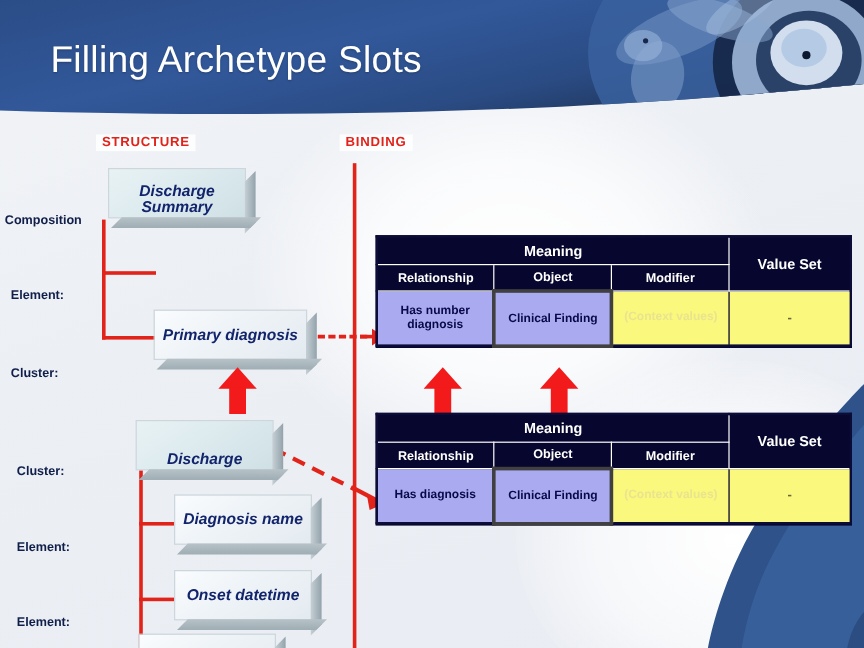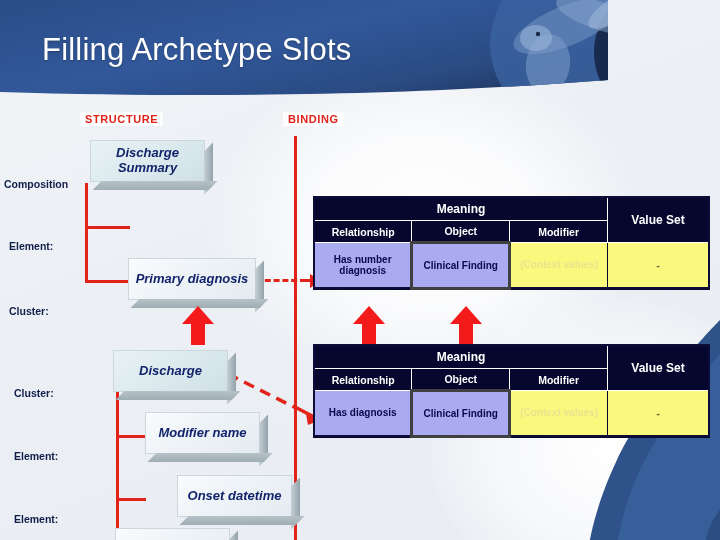--- a/index.html
+++ b/index.html
@@ -17,21 +17,21 @@
   .glow-a{left:210px;top:60px;width:430px;height:330px;
     background:radial-gradient(ellipse at center,#ffffff 0%,rgba(255,255,255,.75) 38%,rgba(255,255,255,0) 72%);}
   .glow-b{left:430px;top:300px;width:360px;height:300px;
     background:radial-gradient(ellipse at center,#ffffff 0%,rgba(255,255,255,.6) 45%,rgba(255,255,255,0) 75%);}
 
   
   .swoosh{position:absolute;right:0;bottom:0;width:300px;height:220px;overflow:hidden;}
   .swoosh svg{display:block;}
 
   
-  .banner{position:absolute;left:0;top:0;width:608px;height:118px;overflow:hidden;}
+  .banner{position:absolute;left:0;top:0;width:720px;height:118px;overflow:hidden;}
 
   .banner-title{position:absolute;left:42px;top:32px;
     font-size:31px;color:#ffffff;letter-spacing:.2px;
     text-shadow:0 1px 2px rgba(0,0,0,.25);white-space:nowrap;}
 
   
   .colhead{position:absolute;font-size:11px;font-weight:bold;color:#e2231a;
     letter-spacing:.6px;background:rgba(255,255,255,.82);padding:1px 5px;white-space:nowrap;}
 
   
@@ -44,21 +44,21 @@
     display:flex;align-items:center;justify-content:center;text-align:center;
     font-style:italic;font-weight:bold;color:#12246b;line-height:1.12;
   }
   .slot .txt{padding:0 4px;}
   .slot::after{content:"";position:absolute;left:6px;right:-9px;bottom:-9px;height:9px;
     background:linear-gradient(#b6c2c7,#9fadb4);
     transform:skewX(-45deg);}
   .slot::before{content:"";position:absolute;top:6px;bottom:-9px;right:-9px;width:9px;
     background:linear-gradient(90deg,#c5d0d5,#93a2aa);
     transform:skewY(-45deg);}
-  .slot.teal{background:linear-gradient(145deg,#e8f2f4 0%,#dceaee 50%,#cfe0e5 100%);}
+  .slot.teal{background:linear-gradient(145deg,#e8f2f4 0%,#dceaee 50%,#cfe0e5 100%);align-items:flex-end;}
 
   
   .vline{position:absolute;width:3px;background:#e2231a;}
   .hline{position:absolute;height:3px;background:#e2231a;}
 
   
   .dash-h{position:absolute;height:0;border-top:3px dashed #e2231a;}
   .dashdiag{position:absolute;pointer-events:none;}
 
   
@@ -176,24 +176,24 @@
 
   <div class="slot" style="left:128px;top:258px;width:128px;height:42px;font-size:13px;">
     <span class="txt">Primary diagnosis</span>
   </div>
 
   <div class="slot teal" style="left:113px;top:350px;width:115px;height:42px;font-size:13px;">
     <span class="txt">Discharge</span>
   </div>
 
   <div class="slot" style="left:145px;top:412px;width:115px;height:42px;font-size:13px;">
-    <span class="txt">Modifier name</span>
-  </div>
-
-  <div class="slot" style="left:145px;top:475px;width:115px;height:42px;font-size:13px;margin-left:32px;">
+    <span class="txt">Diagnosis name</span>
+  </div>
+
+  <div class="slot" style="left:145px;top:475px;width:115px;height:42px;font-size:13px;">
     <span class="txt">Onset datetime</span>
   </div>
 
   <div class="slot" style="left:115px;top:528px;width:115px;height:42px;font-size:13px;"></div>
 
   <div class="uparrow" style="left:182px;top:306px;">
     <div class="head"></div>
       <div class="stem" style="height:22px;"></div>
   </div>
   <div class="uparrow" style="left:353px;top:306px;">

